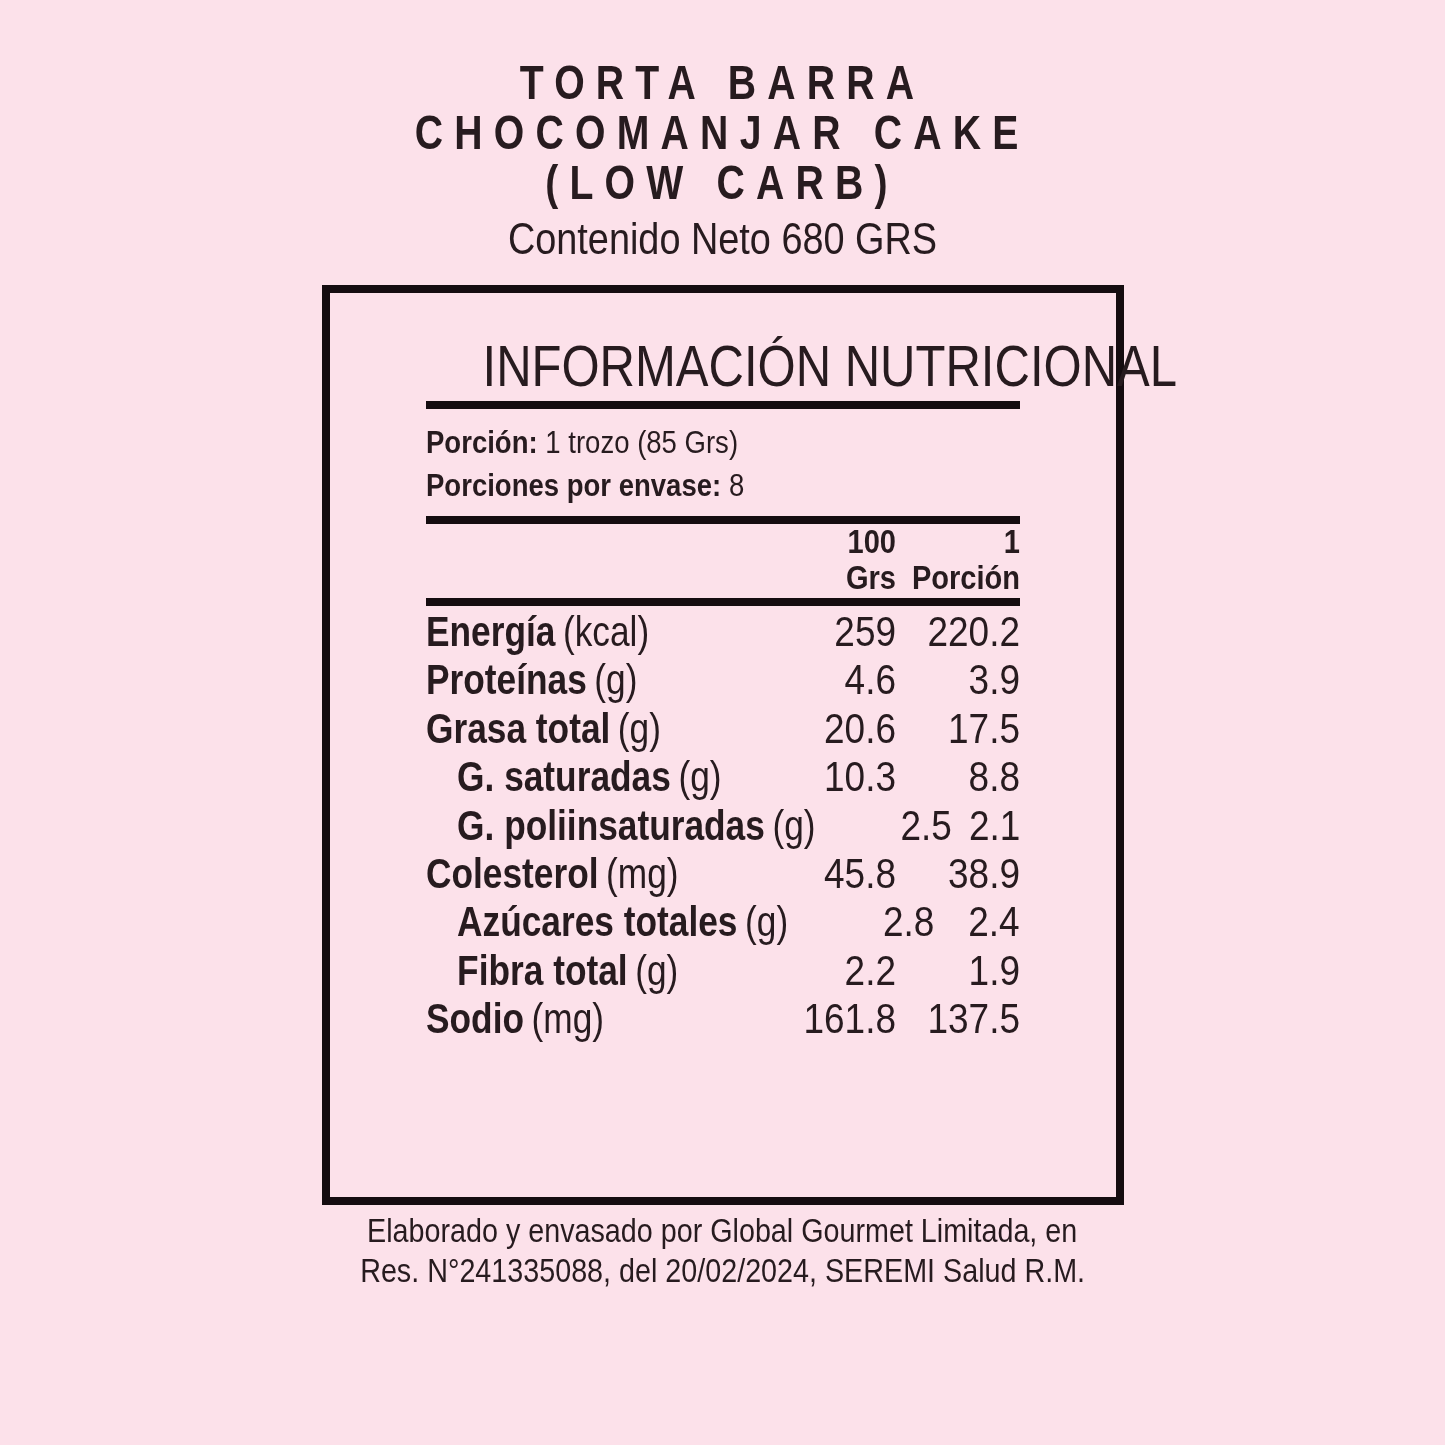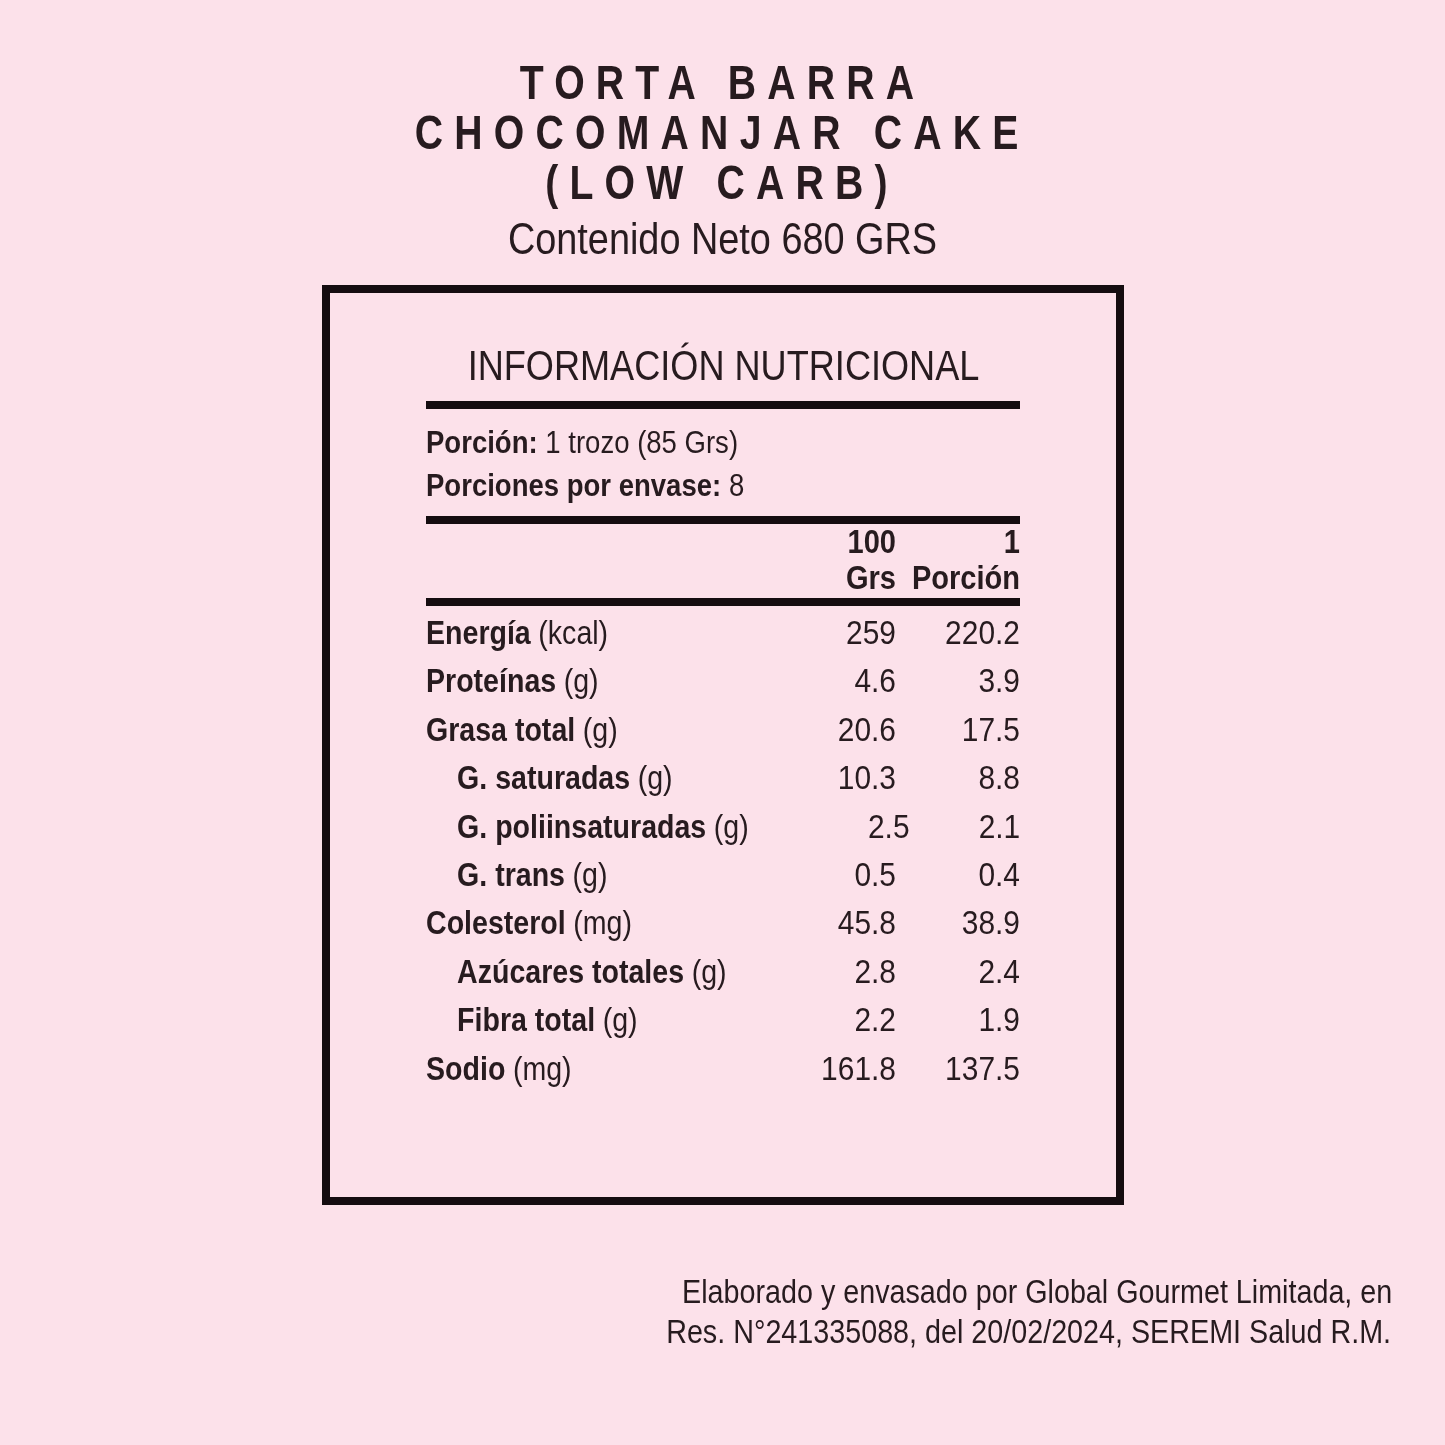--- a/index.html
+++ b/index.html
@@ -52,21 +52,21 @@
     width: 802px; height: 920px;
     border: 8px solid #150c10;
     background: transparent;
   }
   .panel-inner {
     margin: 0 96px;
     width: 594px;
   }
   .panel-title {
     margin-top: 46px;
-    font-size: 42px;
+    font-size: 57px;
     font-weight: 400;
     line-height: 54px;
     text-align: left;
     white-space: nowrap;
   }
   .panel-title > span {
     display: inline-block;
     transform: scaleX(0.86);
     transform-origin: 50% 50%;
   }
@@ -92,21 +92,21 @@
     font-weight: 700;
     line-height: 36px;
     margin-top: 0;
     justify-content: space-between;
   }
   .cols-row .spacer { flex: 1; }
 
   .row {
     display: flex;
     align-items: baseline;
-    font-size: 34px;
+    font-size: 42px;
     line-height: 48.4px;
     white-space: nowrap;
   }
   .rows-block { margin-top: 2px; }
   .c-label {
     flex: 1;
     transform: scaleX(0.84);
     transform-origin: 0 50%;
   }
   .c-label.ind { padding-left: 37px; }
@@ -122,22 +122,22 @@
   .v2 { width: 124px; }
   .cols-row .v1, .cols-row .v2 {
     text-align: right;
     transform: scaleX(0.88);
     transform-origin: 100% 50%;
   }
 
   
   .footer-block {
     position: absolute;
-    top: 1272px; left: 0; width: 100%;
-    text-align: right;
+    top: 1211px; left: 0; width: 100%;
+    text-align: center;
   }
   .footer-line {
     font-size: 33px;
     font-weight: 400;
     line-height: 40px;
     white-space: nowrap;
   }
   .footer-line > span {
     display: inline-block;
     transform: scaleX(0.87);
@@ -206,25 +206,20 @@
           <div class="c-val v2">8.8</div>
         </div>
 
 
         <div class="row">
           <div class="c-label ind"><span class="nm">G. poliinsaturadas</span><span class="un">(g)</span></div>
           <div class="c-val v1">2.5</div>
           <div class="c-val v2">2.1</div>
         </div>
 
-        <div class="row">
-          <div class="c-label ind"><span class="nm">G. trans</span><span class="un">(g)</span></div>
-          <div class="c-val v1">0.5</div>
-          <div class="c-val v2">0.4</div>
-        </div>
 
         <div class="row">
           <div class="c-label"><span class="nm">Colesterol</span><span class="un">(mg)</span></div>
           <div class="c-val v1">45.8</div>
           <div class="c-val v2">38.9</div>
         </div>
 
 
         <div class="row">
           <div class="c-label ind"><span class="nm">Azúcares totales</span><span class="un">(g)</span></div>

